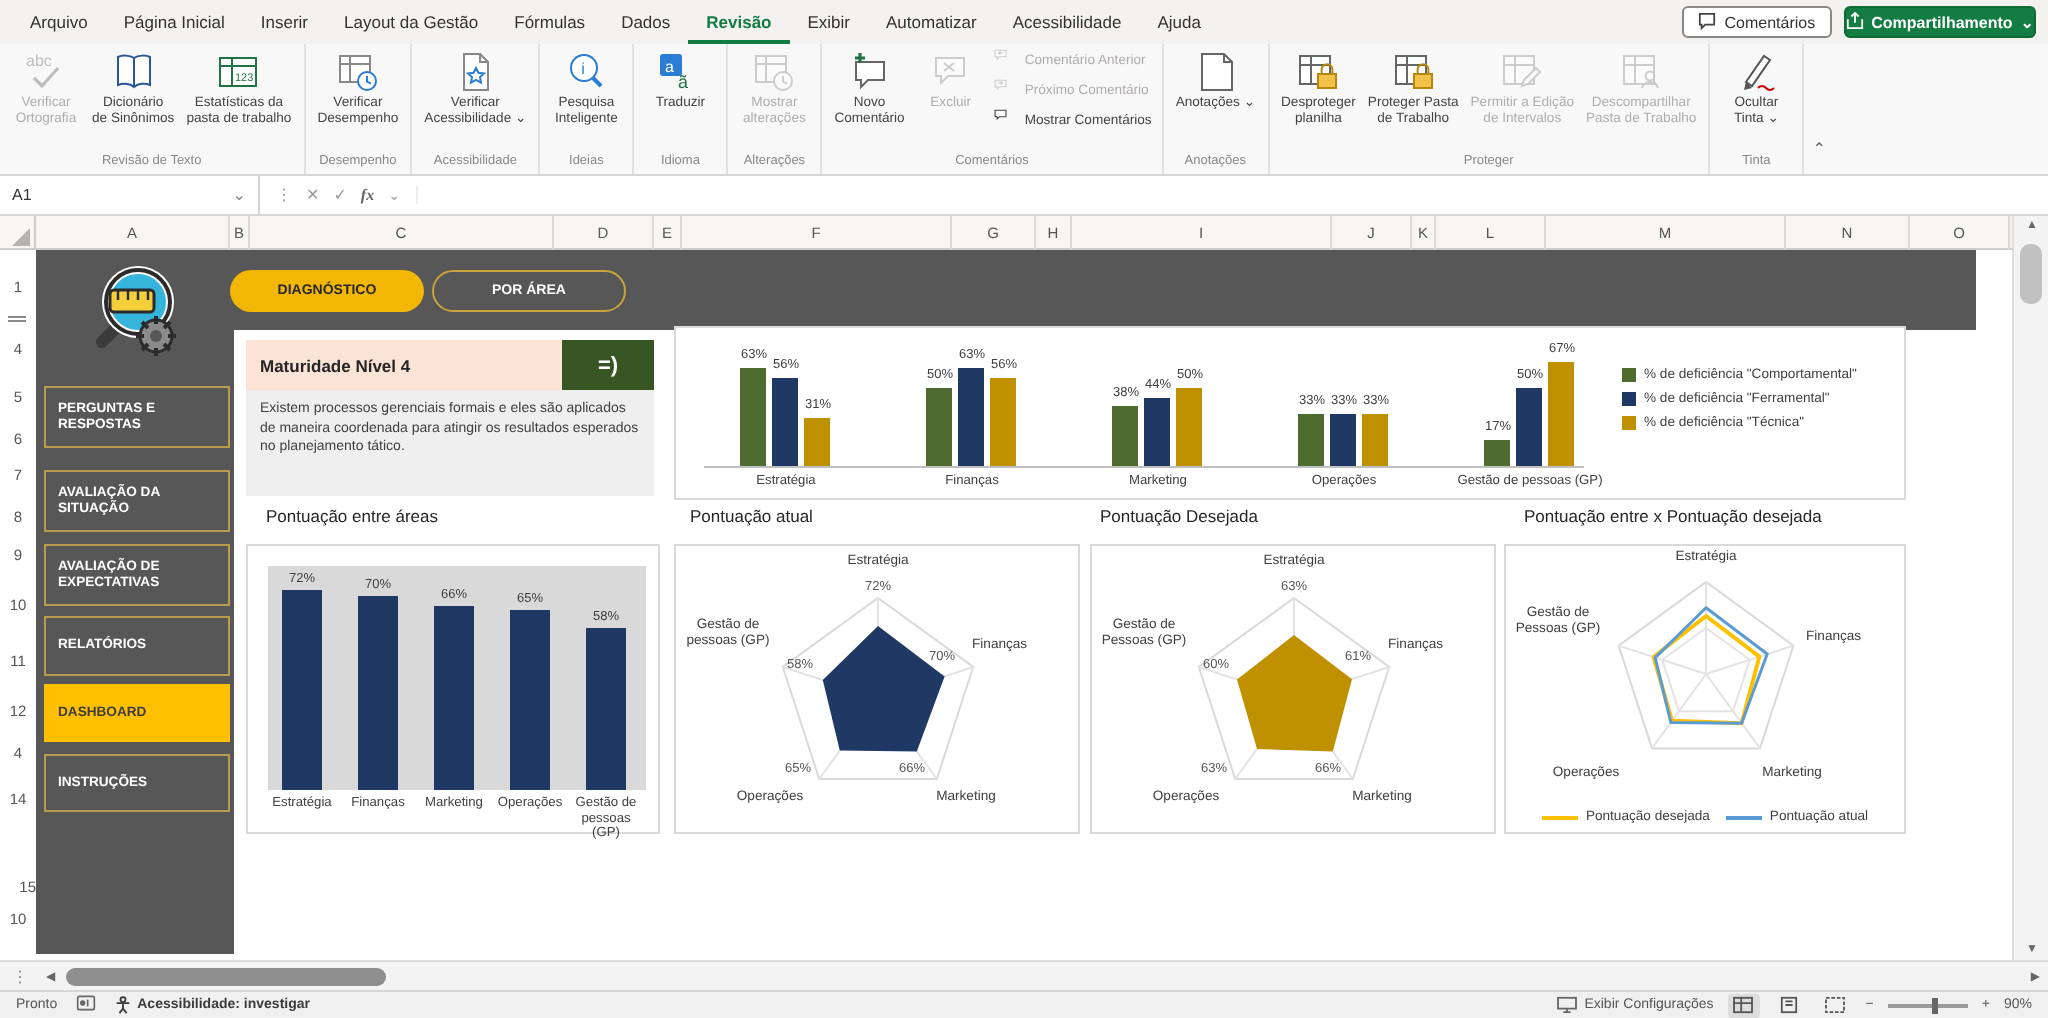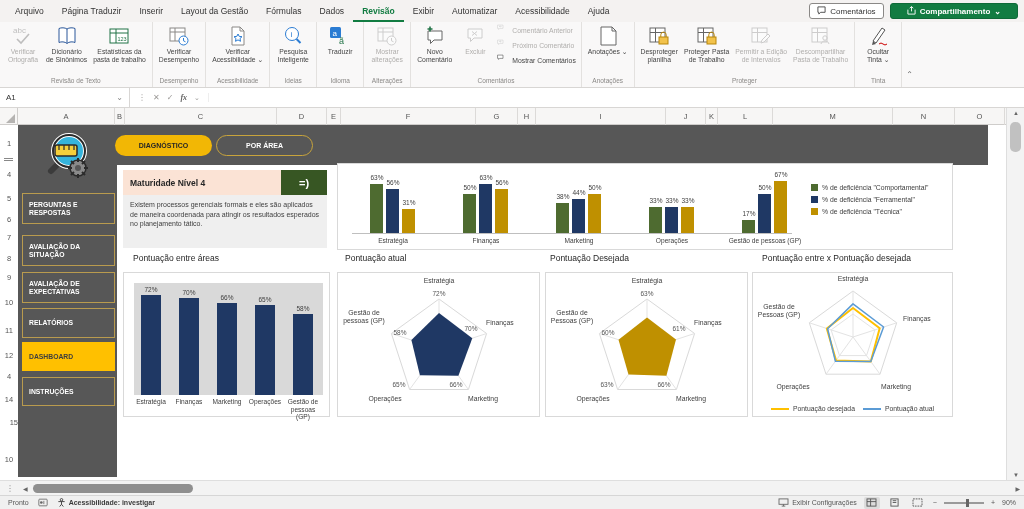--- a/index.html
+++ b/index.html
@@ -6,21 +6,21 @@
   html,body{width:1024px;height:509px;font-family:"Liberation Sans",sans-serif;background:#fff;overflow:hidden}
   #app{position:relative;width:1024px;height:509px;background:#fff;font-size:8px;color:#333}
 
   
   .menubar{position:absolute;left:0;top:0;width:1024px;height:22px;background:#f4f2f1;display:flex;align-items:center;justify-content:space-between;padding:0 6px}
   #menu-tabs{display:flex;align-items:center;height:100%}
   .mtab{padding:0 9px;height:100%;display:flex;align-items:center;font-size:8.5px;color:#333;cursor:default;white-space:nowrap}
   .mtab.active{color:#127c42;font-weight:700;box-shadow:inset 0 -2px 0 #127c42}
   .menubar-right{display:flex;align-items:center;gap:6px}
   .comments-btn{display:flex;align-items:center;gap:4px;background:#fff;border:1px solid #8a8886;border-radius:3px;height:16px;padding:0 7px;font-size:8px;color:#333}
-  .share-btn{display:flex;align-items:center;gap:4px;background:#127c42;border:1px solid #0f6a38;border-radius:3px;height:16px;padding:0 16px;font-size:8px;color:#fff;font-weight:600}
+  .share-btn{display:flex;align-items:center;gap:4px;background:#127c42;border:1px solid #0f6a38;border-radius:3px;height:16px;padding:0 0;font-size:8px;color:#fff;font-weight:600}
 
   
   .ribbon{position:absolute;left:0;top:22px;width:1024px;height:66px;background:#f9f8f8;border-bottom:1px solid #d8d6d4;display:flex;align-items:stretch;overflow:hidden}
   .rgroup{display:flex;flex-direction:column;border-right:1px solid #e3e1df;padding:1px 3px 0 3px;flex:0 0 auto}
   .rbuttons{flex:1;display:flex;align-items:flex-start}
   .rglabel{height:12px;text-align:center;font-size:6.5px;color:#8a8886;line-height:11px;white-space:nowrap}
   .bigbtn{display:flex;flex-direction:column;align-items:center;justify-content:flex-start;padding:2px 3px;min-width:40px;max-width:92px;border-radius:2px}
   .bigbtn .ric{width:22px;height:22px;flex:0 0 auto}
   .bigbtn .blabel{font-size:6.8px;line-height:8px;color:#444;text-align:center;white-space:pre-line;margin-top:1px}
   .bigbtn.disabled .blabel{color:#b0aeac}
@@ -102,21 +102,21 @@
   .zoomthumb{position:absolute;left:22px;top:-3px;width:3px;height:8px;background:#666}
 </style>
 </head>
 <body>
 
 <div id="app">
 
   <div class="menubar">
     <div id="menu-tabs">
         <div class="mtab">Arquivo</div>
-        <div class="mtab">Página Traduzir</div>
+        <div class="mtab">Página Inicial</div>
         <div class="mtab">Inserir</div>
         <div class="mtab">Layout da Gestão</div>
         <div class="mtab">Fórmulas</div>
         <div class="mtab">Dados</div>
         <div class="mtab active">Revisão</div>
         <div class="mtab">Exibir</div>
         <div class="mtab">Automatizar</div>
         <div class="mtab">Acessibilidade</div>
         <div class="mtab">Ajuda</div>
       </div>
@@ -398,21 +398,21 @@
         <div class="rowhead" style="top: 69px;">5</div>
         <div class="rowhead" style="top: 90px;">6</div>
         <div class="rowhead" style="top: 108px;">7</div>
         <div class="rowhead" style="top: 129px;">8</div>
         <div class="rowhead" style="top: 148px;">9</div>
         <div class="rowhead" style="top: 173px;">10</div>
         <div class="rowhead" style="top: 201px;">11</div>
         <div class="rowhead" style="top: 226px;">12</div>
         <div class="rowhead" style="top: 247px;">4</div>
         <div class="rowhead" style="top: 270px;">14</div>
-        <div class="rowhead" style="top: 293px; text-align: right;">15</div>
+        <div class="rowhead" style="top: 314px; text-align: right;">15</div>
         <div class="rowhead" style="top: 329px; padding-left: 41px;">16</div>
         <div class="rowhead" style="top: 330px;">10</div>
       </div>
     <div class="hiddenmark" style="top:33px"></div>
 
     <div class="sidebar">
       <div style="position:absolute;left:20px;top:3px">
         <svg width="58" height="58" viewBox="0 0 58 58">
           <line x1="13" y1="43" x2="23" y2="33" stroke="#3b3b3b" stroke-width="6" stroke-linecap="round"></line>
           <circle cx="31" cy="23" r="16" fill="#35b4dc" stroke="#fff" stroke-width="4"></circle>

